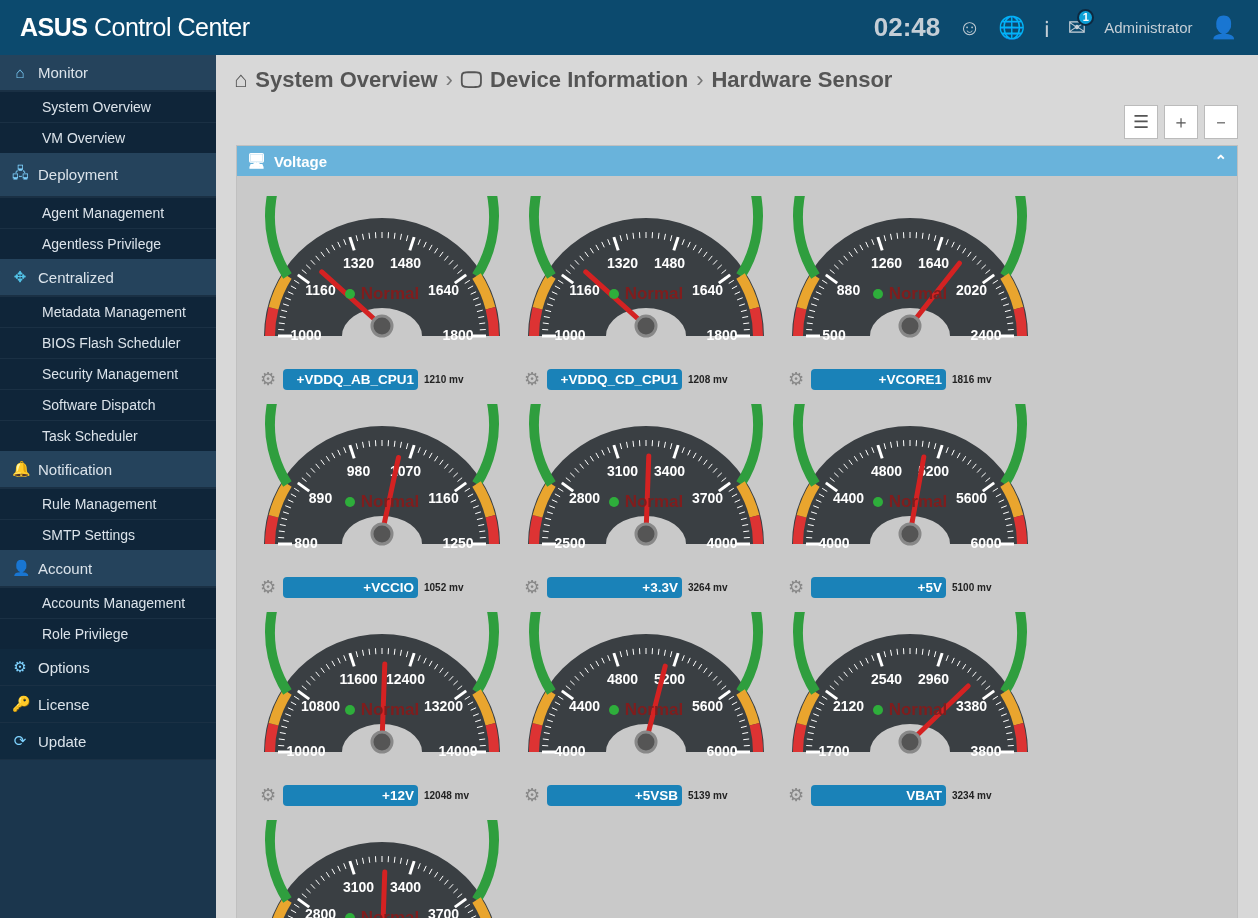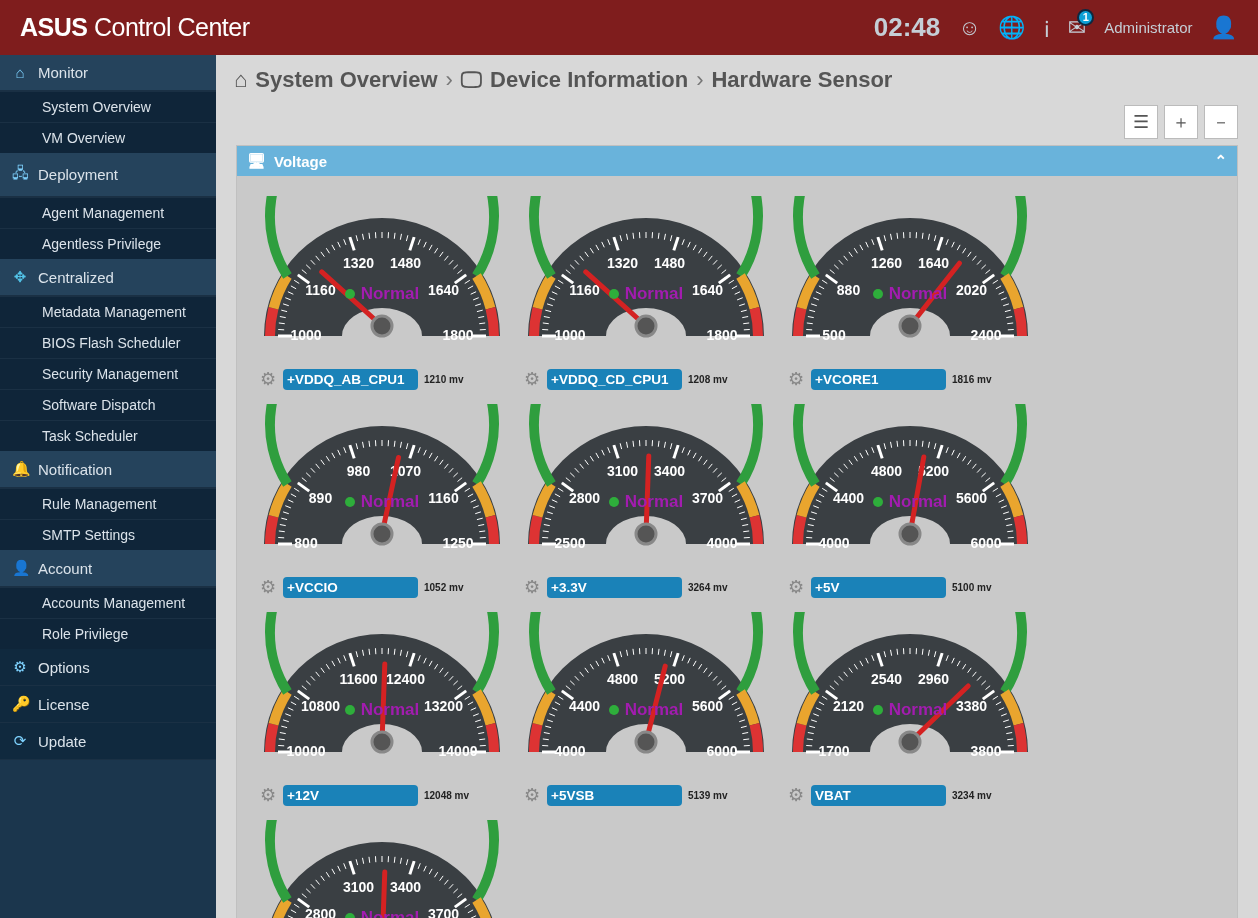--- a/index.html
+++ b/index.html
@@ -1,19 +1,19 @@
 <!DOCTYPE html>
 <html><head>
 <meta charset="utf-8">
 <style>
   * { box-sizing: border-box; margin: 0; padding: 0; }
   body { font-family: "Segoe UI", Arial, sans-serif; background: #d8d8d8; color: #333; width: 1258px; height: 918px; overflow: hidden; }
   
   
-  .header { background: #7f1d1d; color: #fff; height: 55px; display: flex; align-items: center; padding: 0 20px; justify-content: space-between; }
+  .header { background: #0c4a6e; color: #fff; height: 55px; display: flex; align-items: center; padding: 0 20px; justify-content: space-between; }
   .brand { font-size: 25px; font-weight: 300; letter-spacing: -0.5px; }
   .brand b { font-weight: 600; }
   .header-right { display: flex; align-items: center; gap: 18px; color: #c5ced6; }
   .header-right .time { font-size: 26px; font-weight: 600; color: #c5ced6; }
   .header-right .hicon { font-size: 22px; cursor: pointer; }
   .header-right .mailwrap { position: relative; }
   .header-right .badge-count { position: absolute; top: -6px; right: -8px; background: #0ea0d6; color: #fff; border-radius: 50%; font-size: 11px; width: 17px; height: 17px; display:flex; align-items:center; justify-content:center; font-weight:bold; border: 2px solid #0e2940; }
   .header-right .user { font-size: 15px; }
   
   
@@ -42,26 +42,26 @@
   .panel { margin: 0 20px 20px 20px; border: 1px solid #c0c0c0; background: #c9c9c9; }
   .panel-head { background: #69b3db; color: #fff; font-size: 15px; font-weight: bold; padding: 6px 10px; display: flex; align-items: center; justify-content: space-between; }
   .panel-head .left { display: flex; align-items: center; gap: 8px; }
   .panel-head .chev { cursor: pointer; }
   
   .gauge-grid { display: flex; flex-wrap: wrap; gap: 14px; padding: 20px 20px 40px 20px; }
   .gauge-card { width: 250px; }
   
   .gauge-visual { width: 250px; height: 168px; position: relative; }
   .gauge-visual svg { position: absolute; top: 0; left: 0; }
-  .gauge-status { position:absolute; top: 88px; left:0; right:0; text-align:center; color:#a21caf; font-weight:bold; font-size:17px; display:flex; align-items:center; justify-content:center; gap:6px; }
+  .gauge-status { position:absolute; top: 88px; left:0; right:0; text-align:center; color:#7f1d1d; font-weight:bold; font-size:17px; display:flex; align-items:center; justify-content:center; gap:6px; }
   .gauge-status .dot { width:10px; height:10px; border-radius:50%; background:#2eae3b; display:inline-block; }
   
   .gauge-footer { display:flex; align-items:center; gap:4px; margin-top:4px; }
   .gauge-footer .gear { color:#888; font-size:18px; cursor:pointer; width:22px; text-align:center; }
-  .gauge-footer .name { background:#1a82b8; color:#fff; font-weight:bold; font-size:13.5px; padding:3px 4px; border-radius:4px; flex-shrink:1; white-space:nowrap; overflow:hidden; min-width:135px; text-align:left; }
+  .gauge-footer .name { background:#1a82b8; color:#fff; font-weight:bold; font-size:13.5px; padding:3px 4px; border-radius:4px; flex-shrink:1; white-space:nowrap; overflow:hidden; min-width:135px; text-align:right; }
   .gauge-footer .val  { font-weight:bold; font-size:10px; color:#222; margin-left:2px; white-space:nowrap; }
 </style>
 </head>
 <body>
 
 <div class="header">
   <div class="brand">
     <b>ASUS</b> <span>Control Center</span>
   </div>
   <div class="header-right">

